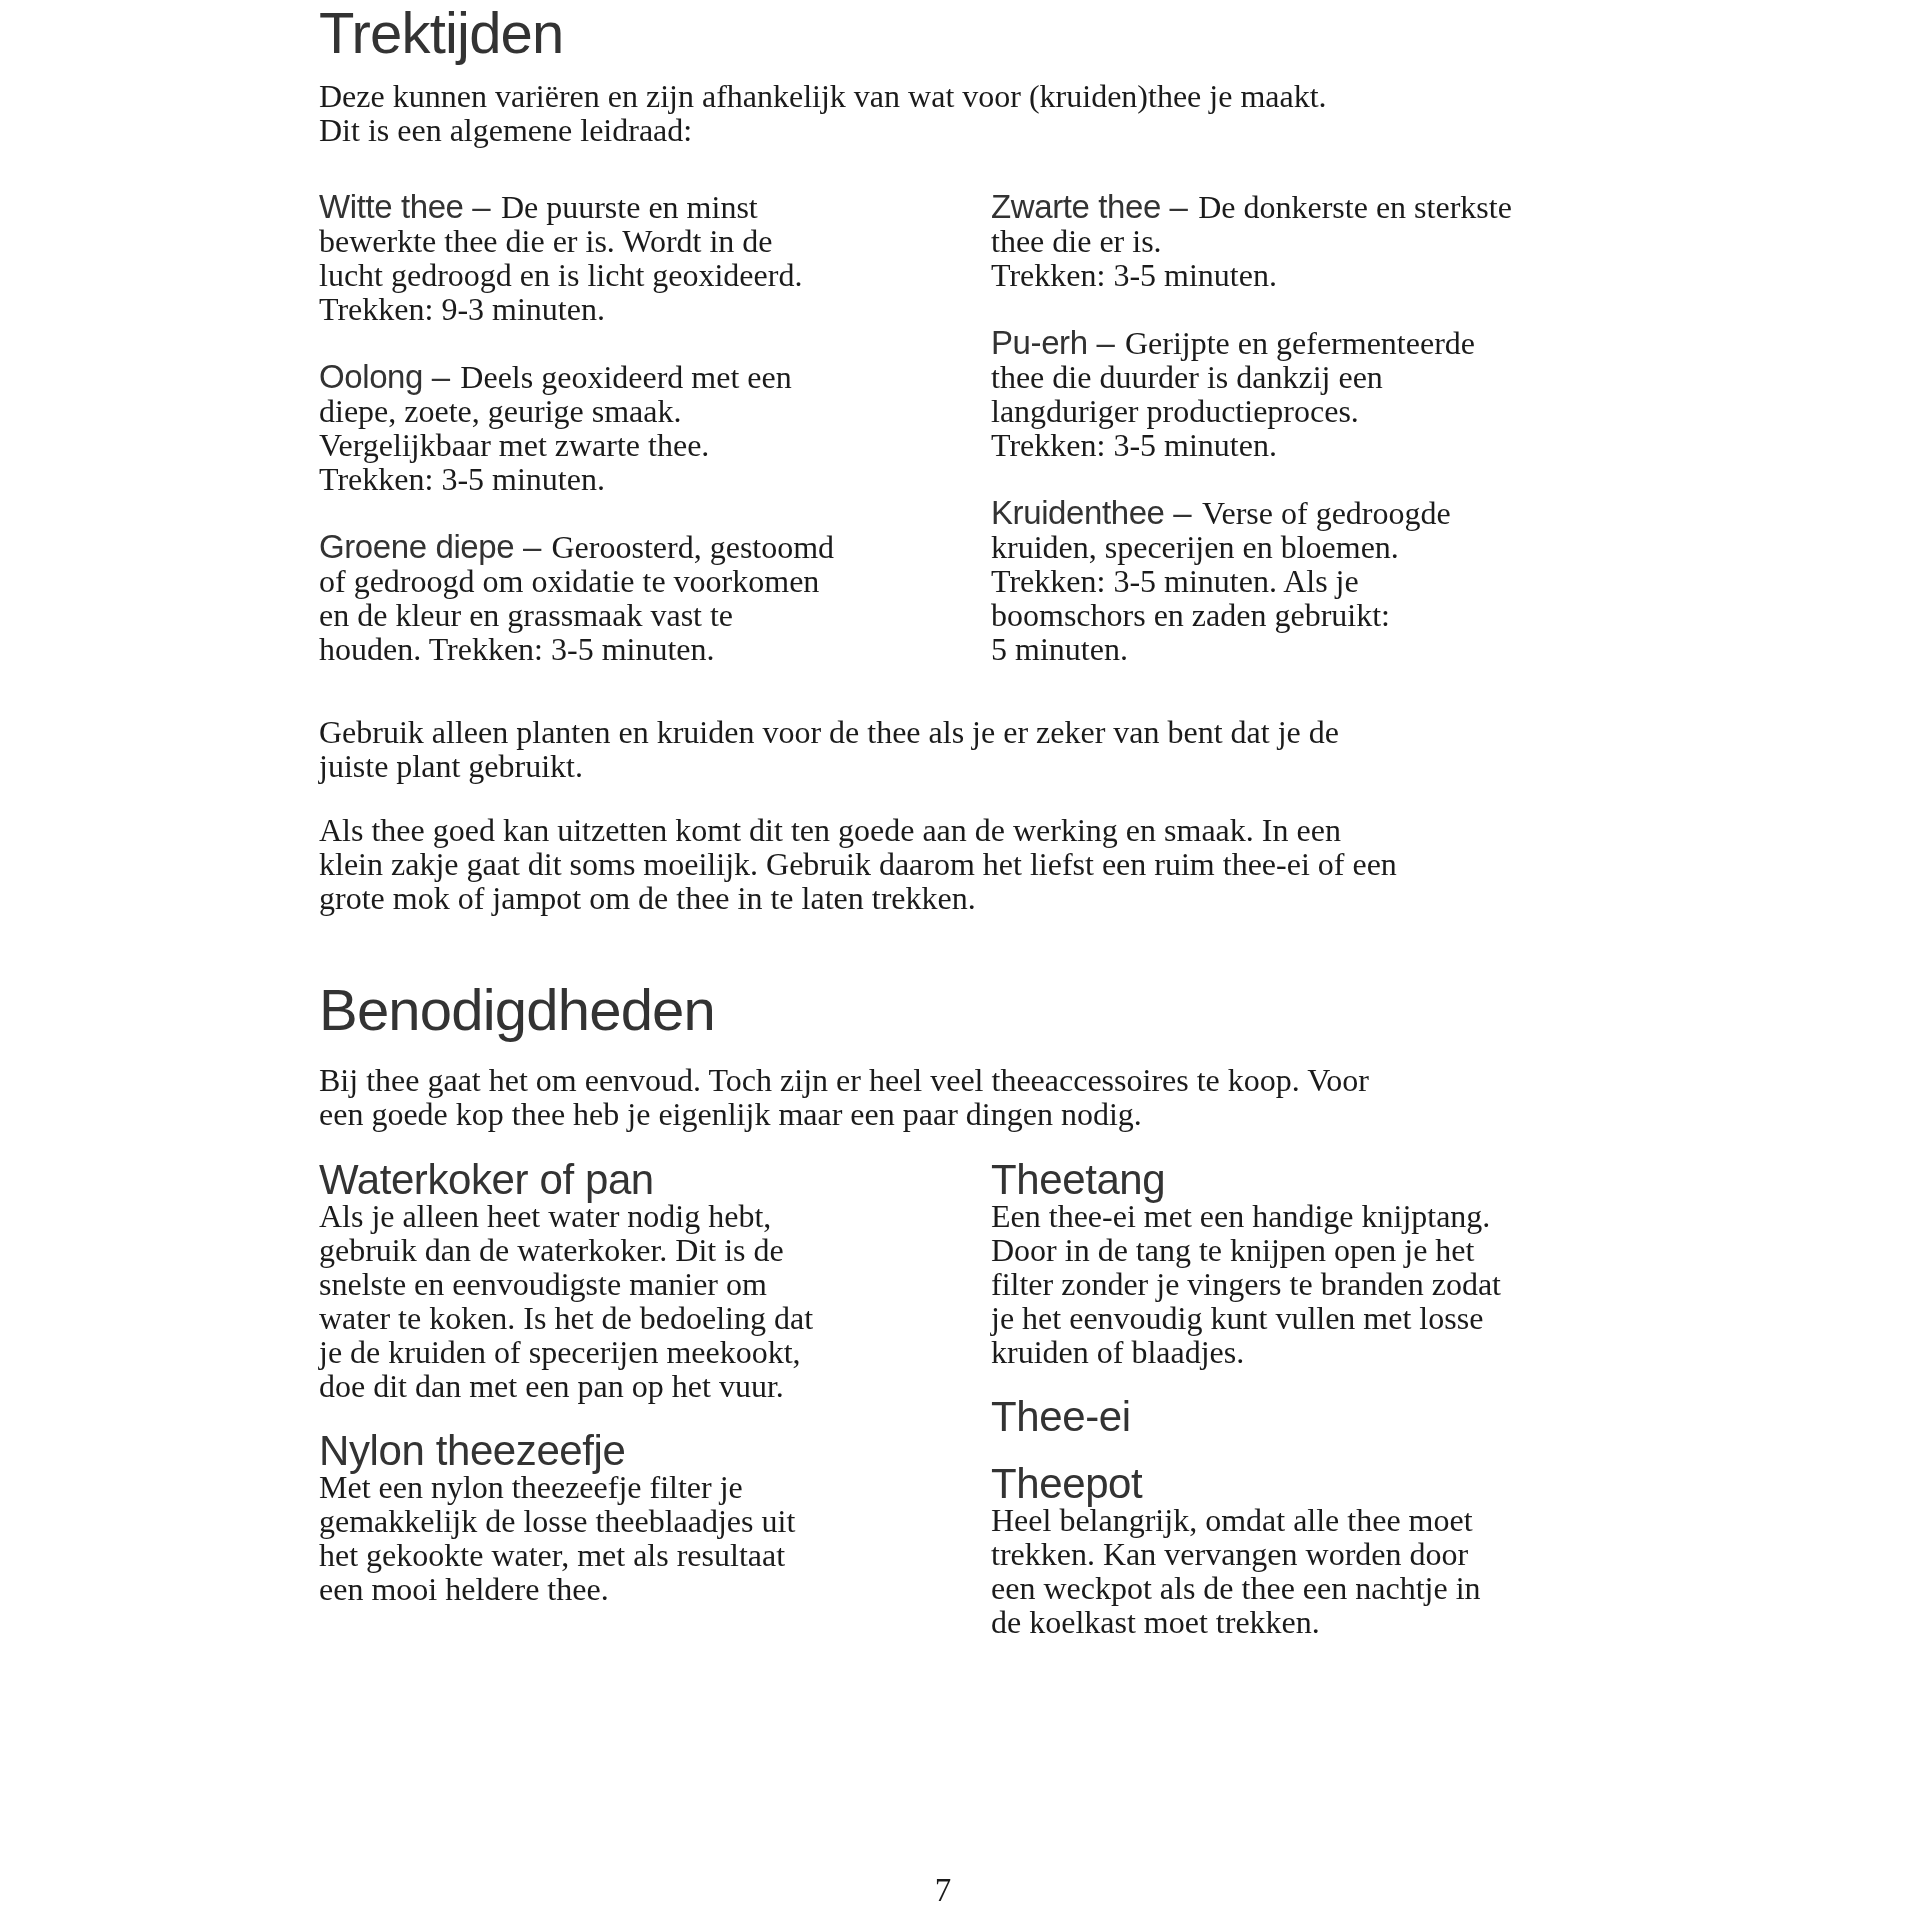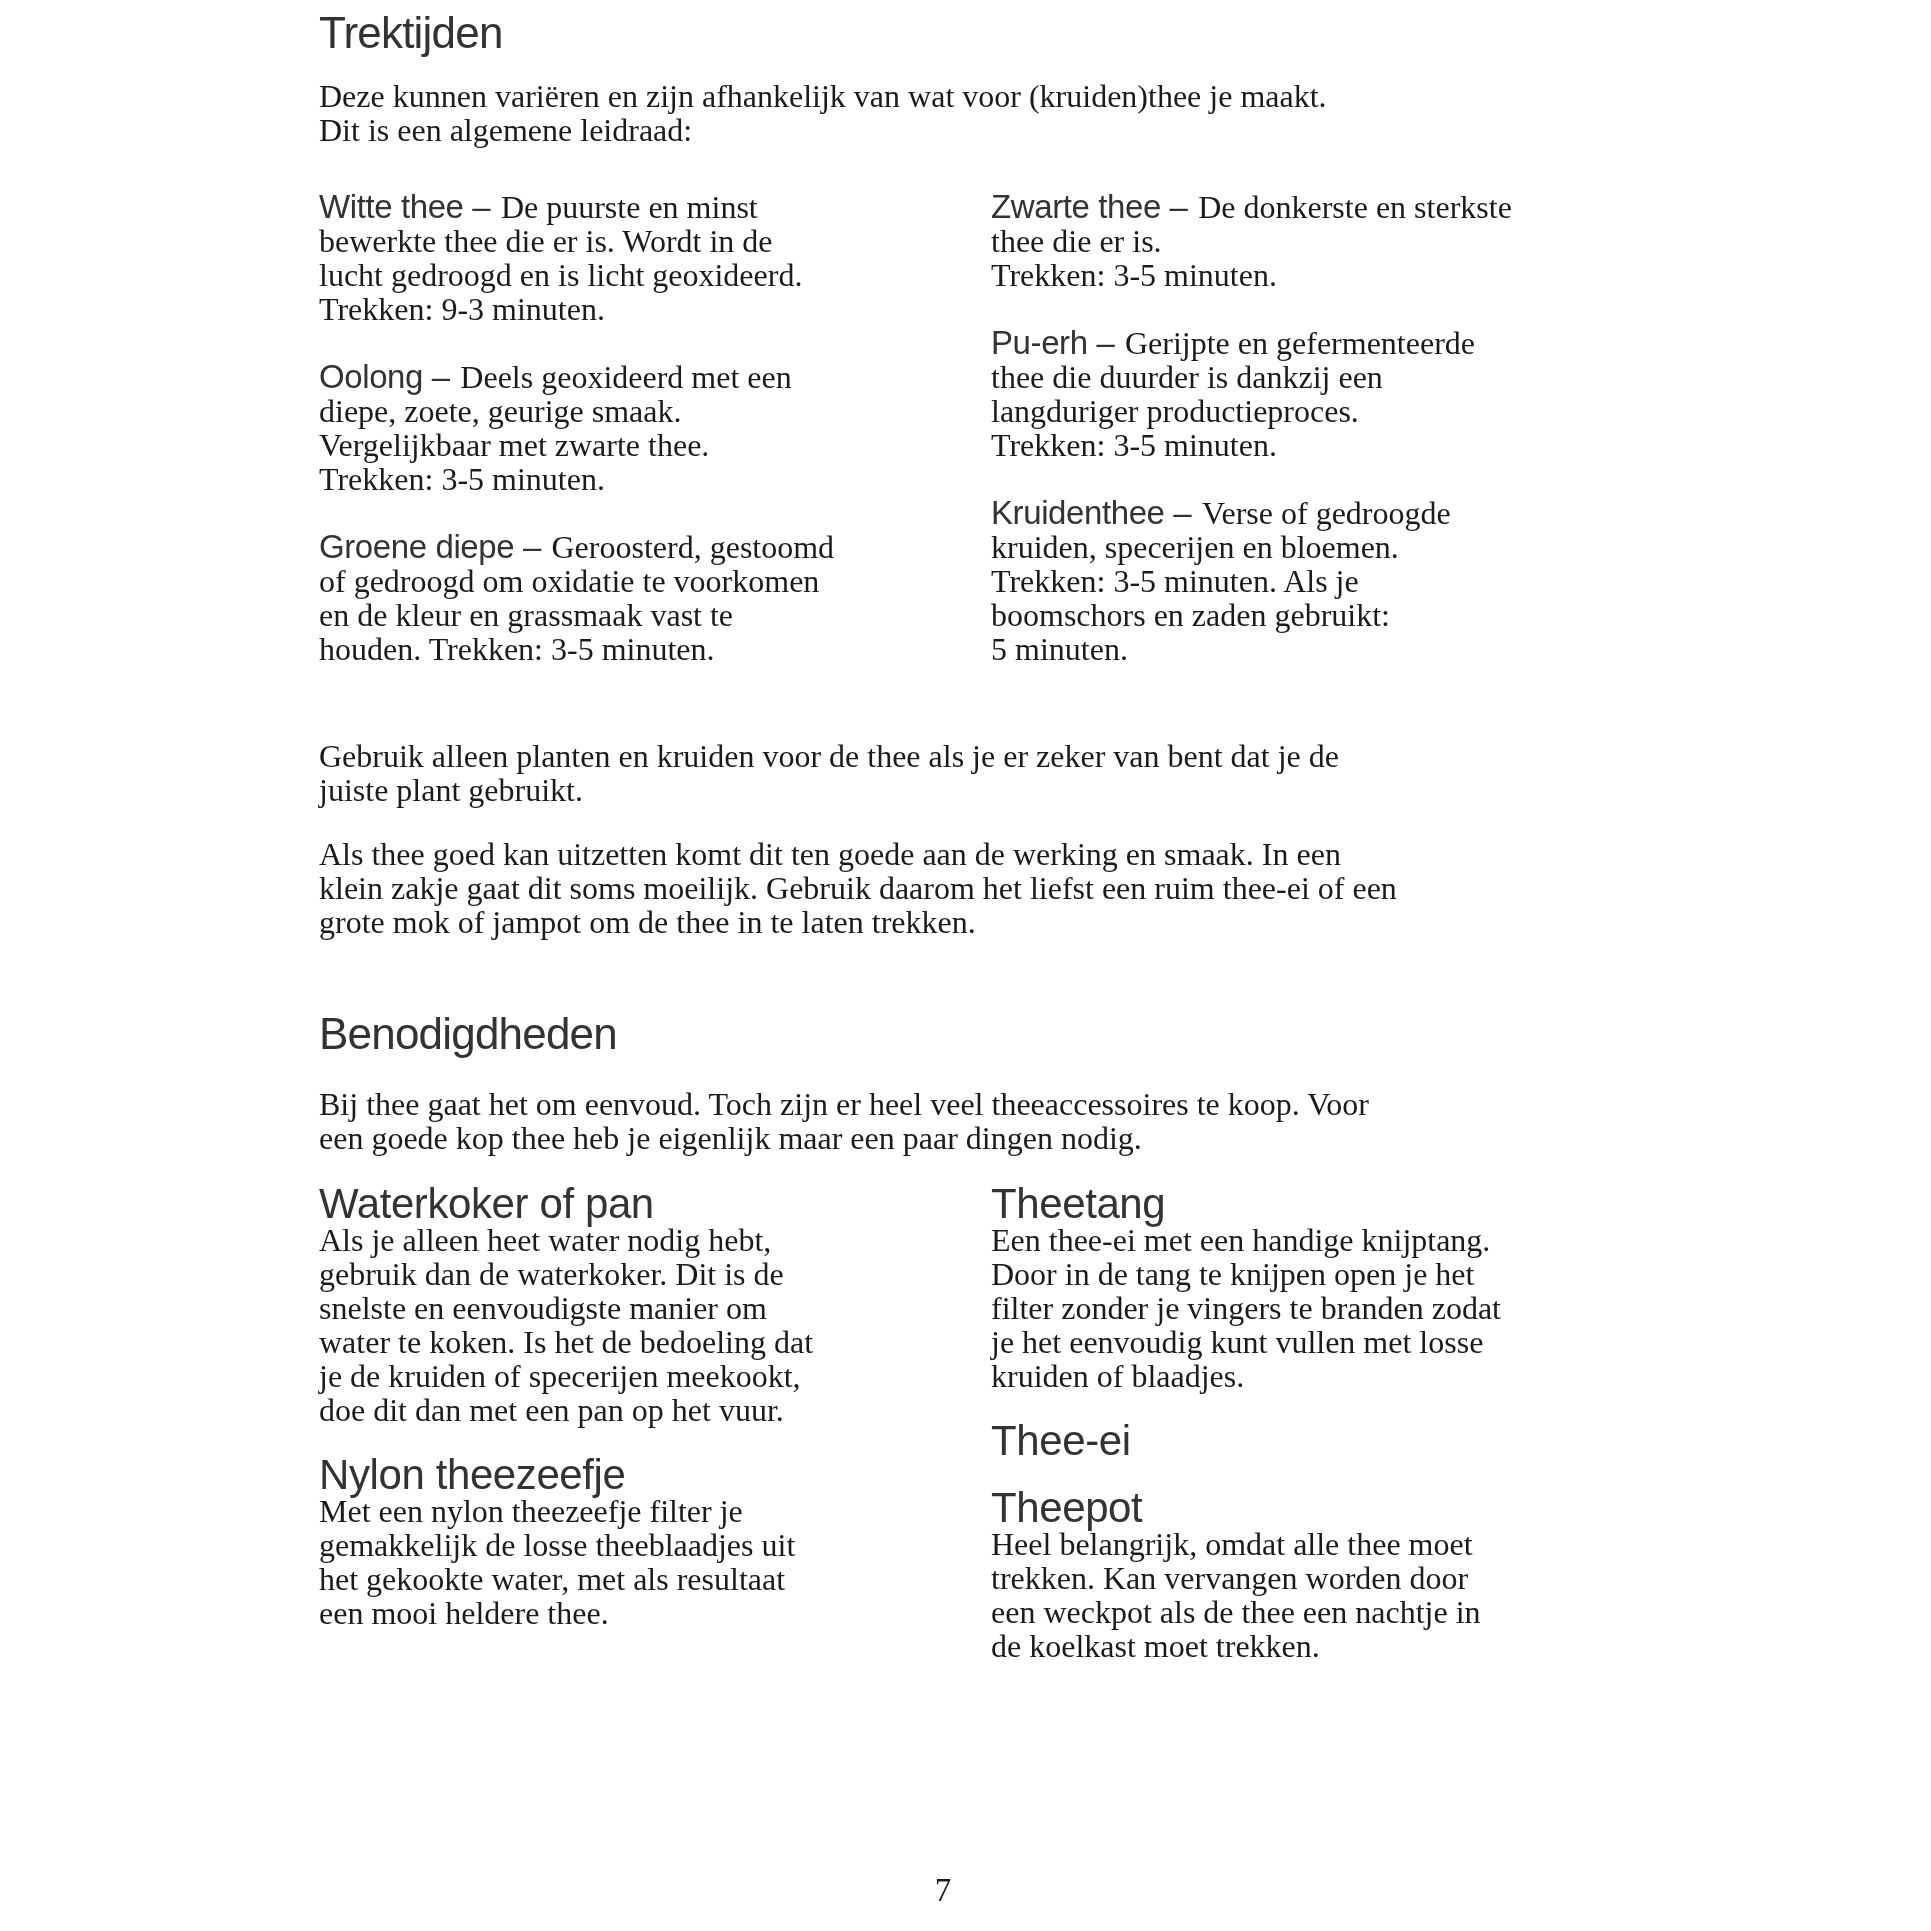--- a/index.html
+++ b/index.html
@@ -20,21 +20,21 @@
   }
   .content {
     position: absolute;
     left: 319px;
     top: 0;
     width: 1299px;
   }
   .h1 {
     font-family: "Liberation Sans", "DejaVu Sans", sans-serif;
     font-weight: 300;
-    font-size: 44px;
+    font-size: 58px;
     line-height: 53px;
     letter-spacing: -0.8px;
     color: #333333;
     margin: 6px 0 20px 0;
   }
   .h1.second {
     margin: 68px 0 27px 0;
   }
   .body {
     margin: 0;
@@ -65,21 +65,21 @@
     font-weight: 300;
     font-size: 33px;
     letter-spacing: -0.4px;
     color: #333333;
     margin-right: 10.6px;
   }
   .desc {
     white-space: pre-line;
   }
   .note1 {
-    margin-top: 73px;
+    margin-top: 49px;
   }
   .note2 {
     margin-top: 30px;
   }
   .cols.bottom {
     margin-top: 30px;
   }
   .item {
     margin: 0 0 29px 0;
   }

